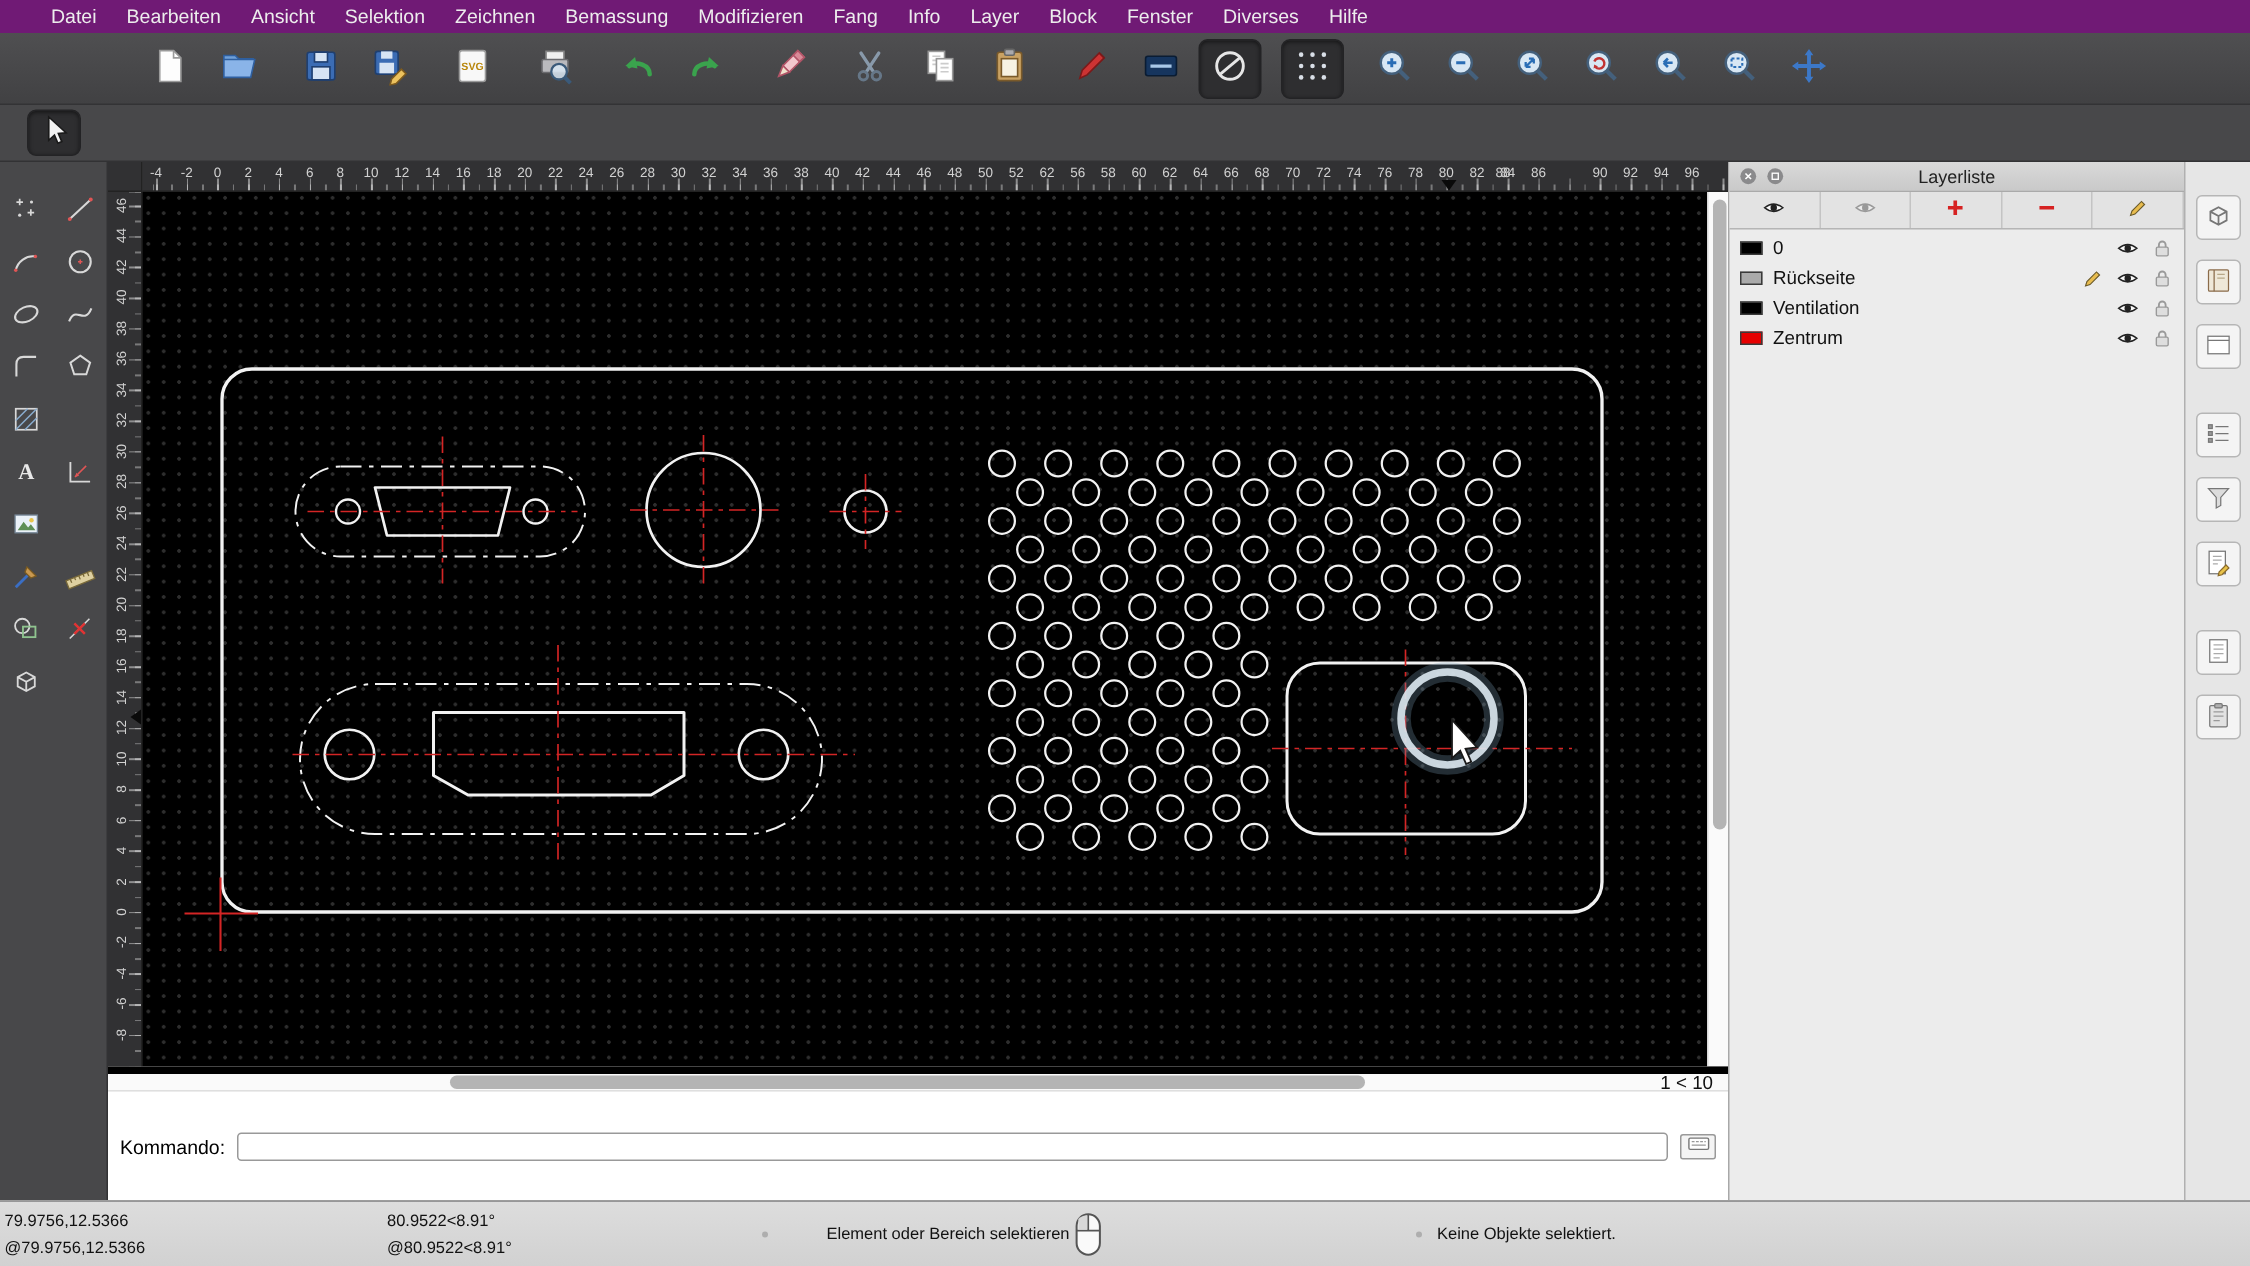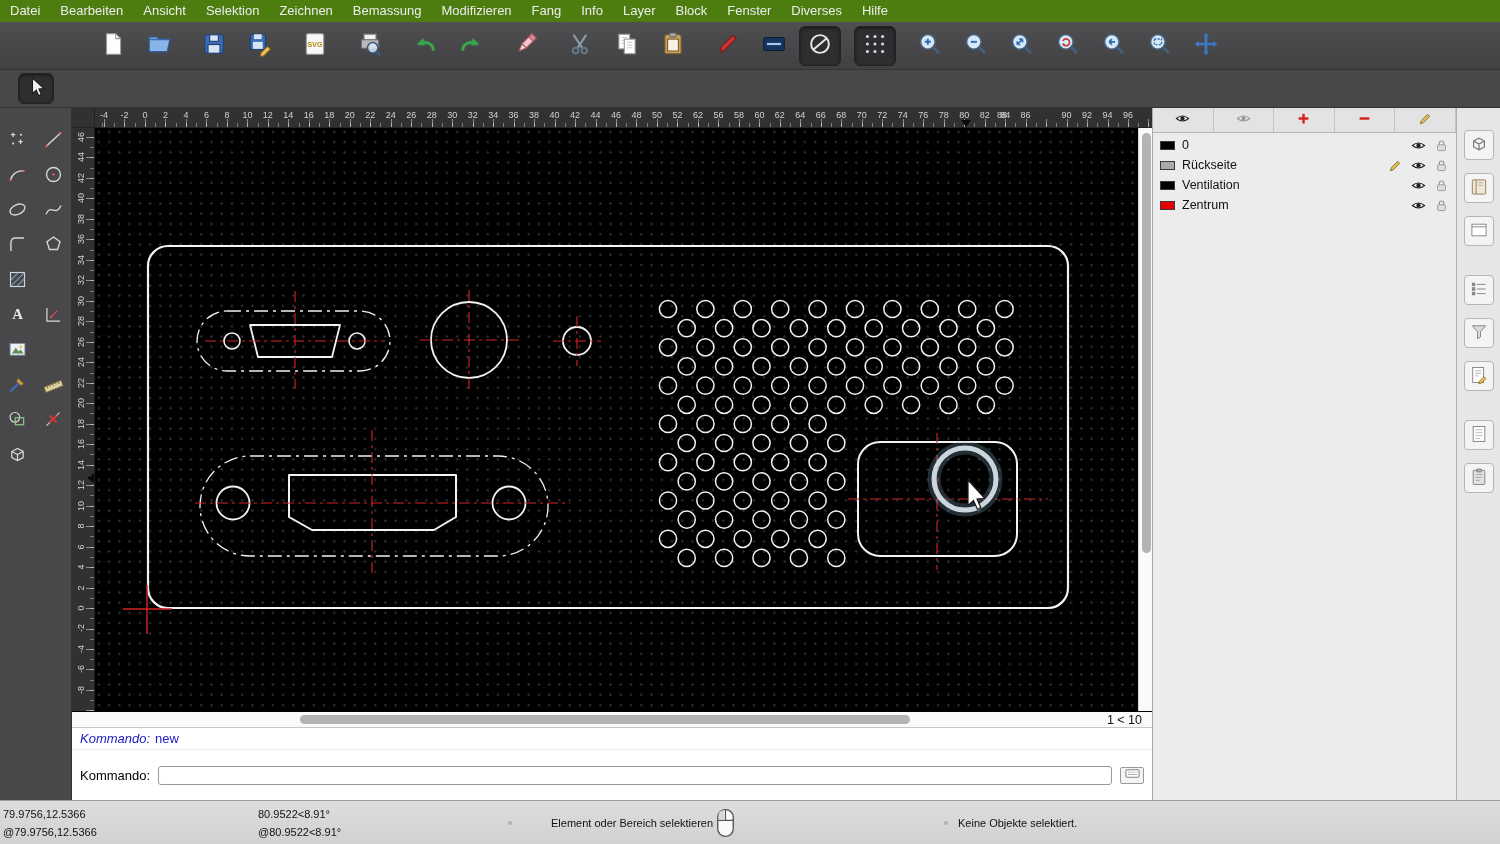--- a/index.html
+++ b/index.html
@@ -1,21 +1,21 @@
 <!DOCTYPE html>
 <html><head>
 <meta charset="utf-8">
 <style>
 *{box-sizing:border-box;margin:0;padding:0}
 html,body{width:1500px;height:844px;overflow:hidden}
 body{font-family:"Liberation Sans",sans-serif;background:#454547}
 .app{position:relative;width:1500px;height:844px;display:flex;flex-direction:column;overflow:hidden}
 
 
-.menubar{height:22px;background:#4d7c0f;display:flex;align-items:center;padding-left:0;flex:0 0 auto}
+.menubar{height:22px;background:#701a75;display:flex;align-items:center;padding-left:24px;flex:0 0 auto}
 .menu-item{color:#ededed;font-size:13px;line-height:22px;padding:0 10px;white-space:nowrap;cursor:default}
 
 
 .toolbar-main{height:48px;background:linear-gradient(#4f4f51,#414143);border-bottom:1px solid #333335;display:flex;align-items:center;padding-left:90px;flex:0 0 auto}
 .tbtn{width:42px;height:40px;background:transparent;border:none;display:flex;align-items:center;justify-content:center;margin:0 2px;cursor:default}
 .tbtn.gap{margin-left:11px}
 .tbtn.pressed{background:#2e2e30;border:1px solid #232325;border-radius:6px;box-shadow:inset 0 1px 3px rgba(0,0,0,.55)}
 .toolbar-second{height:38px;background:#48484a;border-bottom:1px solid #323234;display:flex;align-items:center;padding-left:16px;flex:0 0 auto}
 .toolbar-second .tbtn{width:36px;height:31px}
 
@@ -41,21 +41,21 @@
 .v-ruler{width:23px;position:relative;background:#313133;border-right:1px solid #222;overflow:hidden}
 .v-ruler::before{content:'';position:absolute;top:0;bottom:0;right:0;width:4px;background:repeating-linear-gradient(to bottom,rgba(255,255,255,.35) 0 1px,transparent 1px 10.24px);background-position-y:9px}
 .v-ruler::after{content:'';position:absolute;top:0;bottom:0;right:0;width:8px;background:repeating-linear-gradient(to bottom,rgba(255,255,255,.45) 0 1px,transparent 1px 20.48px);background-position-y:9px}
 .vlab{position:absolute;left:0;width:18px;height:10px;font-size:9px;color:#d2d2d2;text-align:center;transform:rotate(-90deg);z-index:2}
 .vmarker{position:absolute;right:0;top:345px;width:0;height:0;border-top:5px solid transparent;border-bottom:5px solid transparent;border-right:7px solid #0a0a0a;z-index:3}
 .canvas{position:relative;width:1043px;height:583px;background-color:#000;background-image:radial-gradient(circle,#2e2e2e 1px,transparent 1.4px);background-size:10.24px 10.24px;background-position:9px 9px;overflow:hidden}
 .draw{position:absolute;left:0;top:0;width:1043px;height:583px}
 .dashdot{stroke-dasharray:14 5 3 5;stroke-width:1.3}
 .v-scroll{width:14px;background:#fafafa;border-left:1px solid #d8d8d8;position:relative}
 .vthumb{position:absolute;top:5px;left:2.5px;width:9px;height:420px;background:#b4b4b4;border-radius:5px}
-.hscroll-row{height:16px;background:#fafafa;border-top:1px solid #000000;position:relative;display:flex;align-items:center;flex:0 0 auto}
+.hscroll-row{height:16px;background:#fafafa;border-top:5px solid #000000;position:relative;display:flex;align-items:center;flex:0 0 auto}
 .h-scroll{flex:1;height:16px;position:relative}
 .hthumb{position:absolute;top:3.5px;left:228px;width:610px;height:9px;background:#b4b4b4;border-radius:5px}
 .pager{width:78px;text-align:right;padding-right:10px;font-size:12.5px;color:#111}
 
 
 .cmd-history{height:22px;background:#fff;border-top:1px solid #c6c6c6;padding:3px 8px;font-size:13px;flex:0 0 auto}
 .chl{color:#2020c0;font-style:italic}
 .chv{color:#2020c0;margin-left:5px}
 .cmd-row{flex:1;background:#fff;display:flex;align-items:center;gap:8px;padding:0 8px;border-top:1px solid #ececec}
 .cmd-label{font-size:13px;color:#000}
@@ -636,36 +636,48 @@
         <div class="v-scroll">
           <div class="vthumb"></div>
         </div>
       </div>
       <div class="hscroll-row">
         <div class="h-scroll">
           <div class="hthumb"></div>
         </div>
         <div class="pager">1 &lt; 10</div>
       </div>
-      <div class="cmd-history">
-        <span class="chl">Kommando:</span><span class="chv">new</span>
-      </div>
       <div class="cmd-row">
         <label class="cmd-label">Kommando:</label>
         <input class="cmd-input" value="" style="">
         <button class="cmd-btn">
             <span id="cmdbtn-ic"><svg width="15" height="15" viewBox="0 0 16 16" fill="none">
                 <rect x="1" y="4" width="14" height="8" rx="1" fill="#fff" stroke="#777"></rect>
                 <path d="M3 6.5h2M6 6.5h2M9 6.5h2M12 6.5h1M3 9h10" stroke="#999" stroke-width=".9"></path>
               </svg></span>
           </button>
       </div>
     </div>
 
     <div class="layer-panel">
+      <div class="panel-titlebar">
+        <span class="pbtn" id="pclose-ic">
+            <svg width="13" height="13" viewBox="0 0 16 16" fill="none">
+              <circle cx="8" cy="8" r="6.5" fill="#8a8a8c"></circle>
+              <path d="M5.7 5.7l4.6 4.6M10.3 5.7l-4.6 4.6" stroke="#fff" stroke-width="1.3"></path>
+            </svg>
+          </span>
+        <span class="pbtn" id="pfloat-ic">
+            <svg width="13" height="13" viewBox="0 0 16 16" fill="none">
+              <circle cx="8" cy="8" r="6.5" fill="#8a8a8c"></circle>
+              <rect x="5.5" y="5.5" width="5" height="5" fill="none" stroke="#fff" stroke-width="1.1"></rect>
+            </svg>
+          </span>
+        <span class="panel-title">Layerliste</span>
+      </div>
       <div class="layer-toolbar">
           <button class="ltb">
             <span><svg width="15" height="15" viewBox="0 0 16 16" fill="none">
                 <path d="M1.5 8Q8 2.8 14.5 8 8 13.2 1.5 8Z" fill="#f8f8f8" stroke="#222" stroke-width="1.1"></path>
                 <circle cx="8" cy="8" r="2.3" fill="#222"></circle>
               </svg></span>
           </button>
           <button class="ltb">
             <span><svg width="15" height="15" viewBox="0 0 16 16" fill="none">
                 <path d="M1.5 8Q8 2.8 14.5 8 8 13.2 1.5 8Z" fill="#ececec" stroke="#999" stroke-width="1.1"></path>

